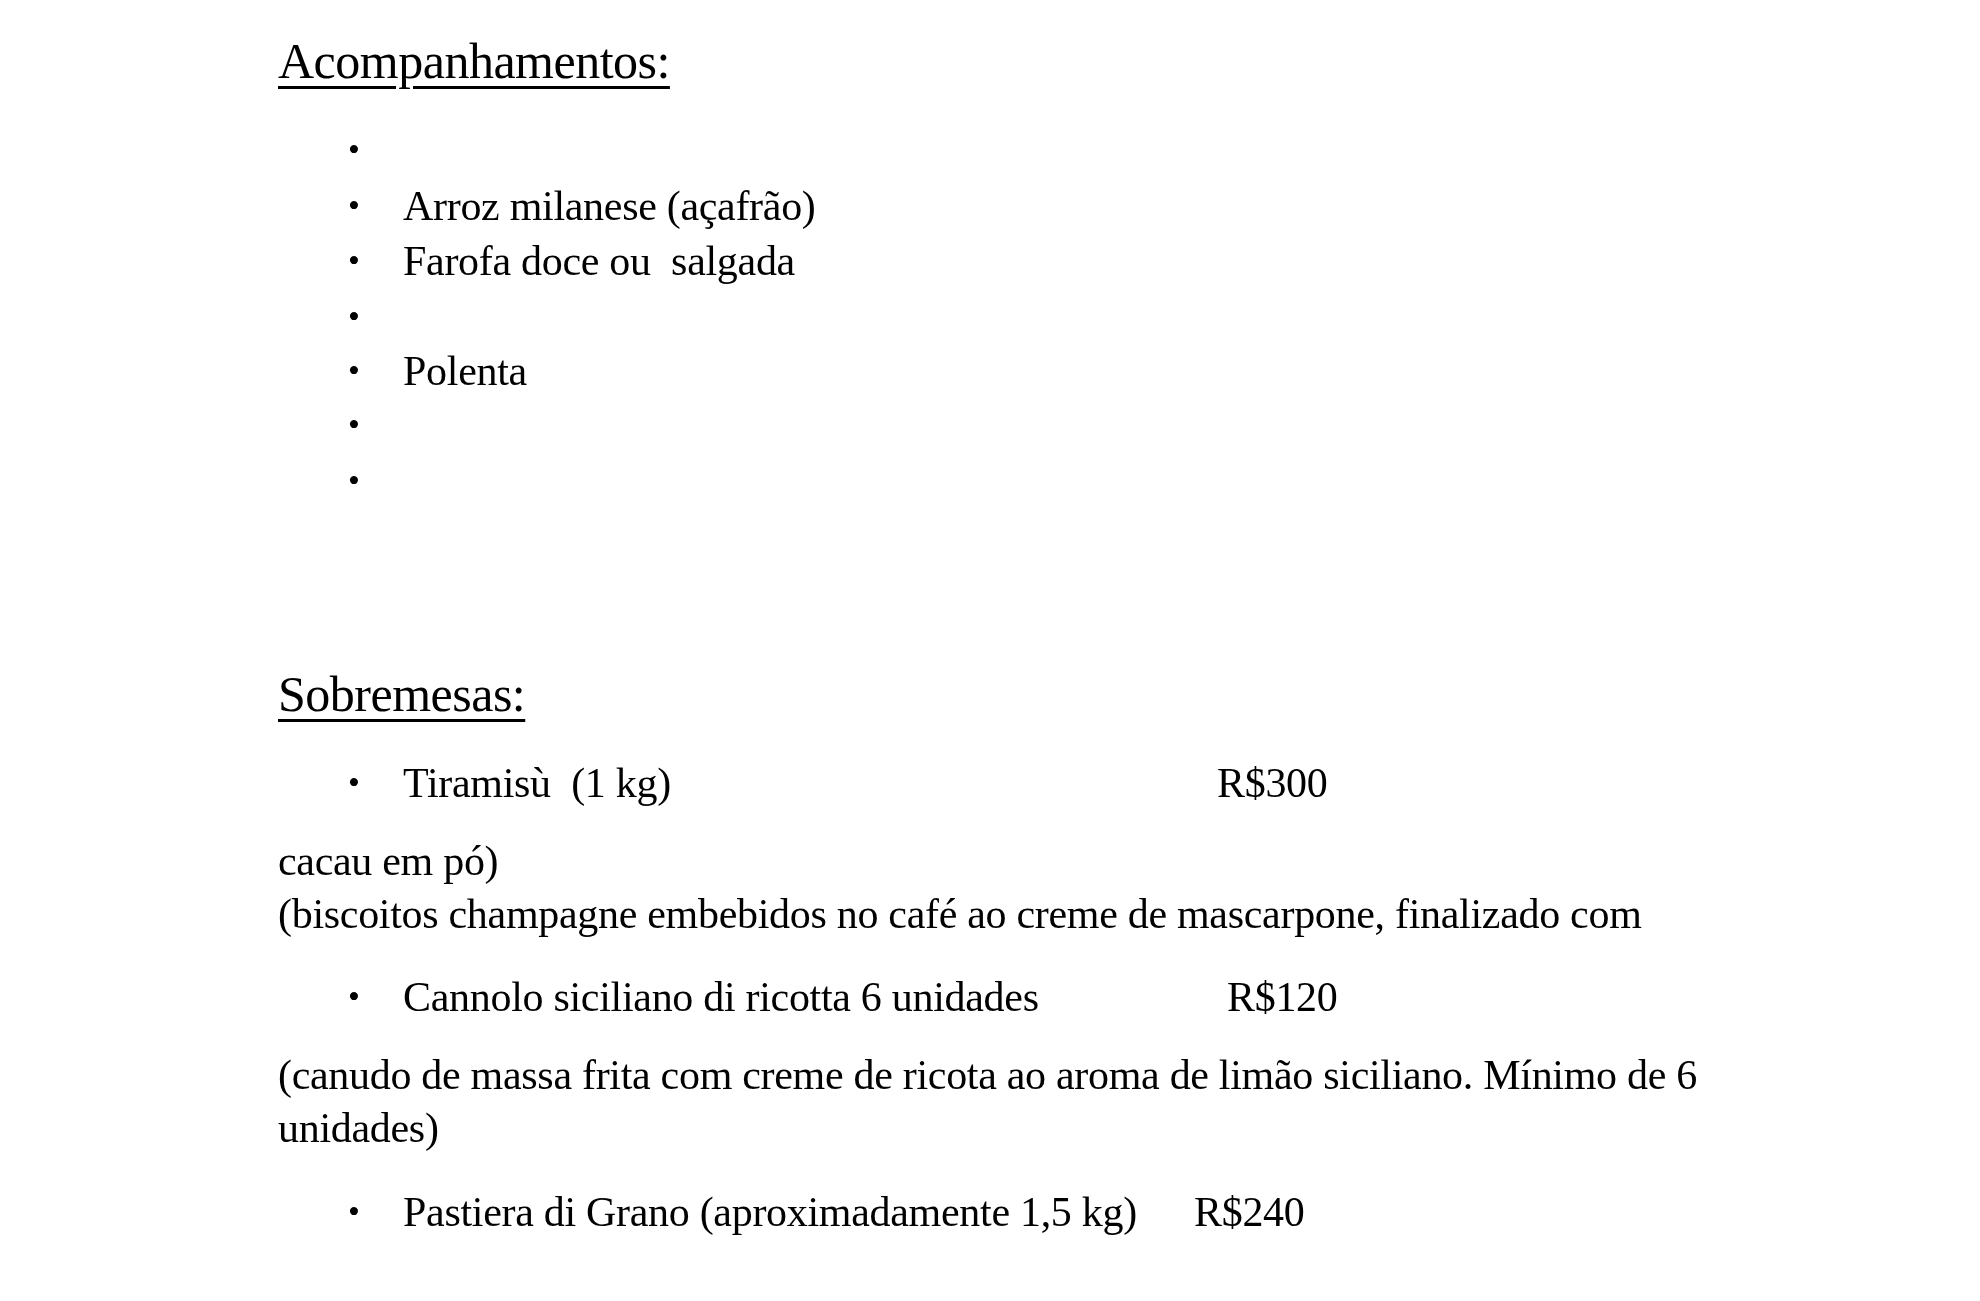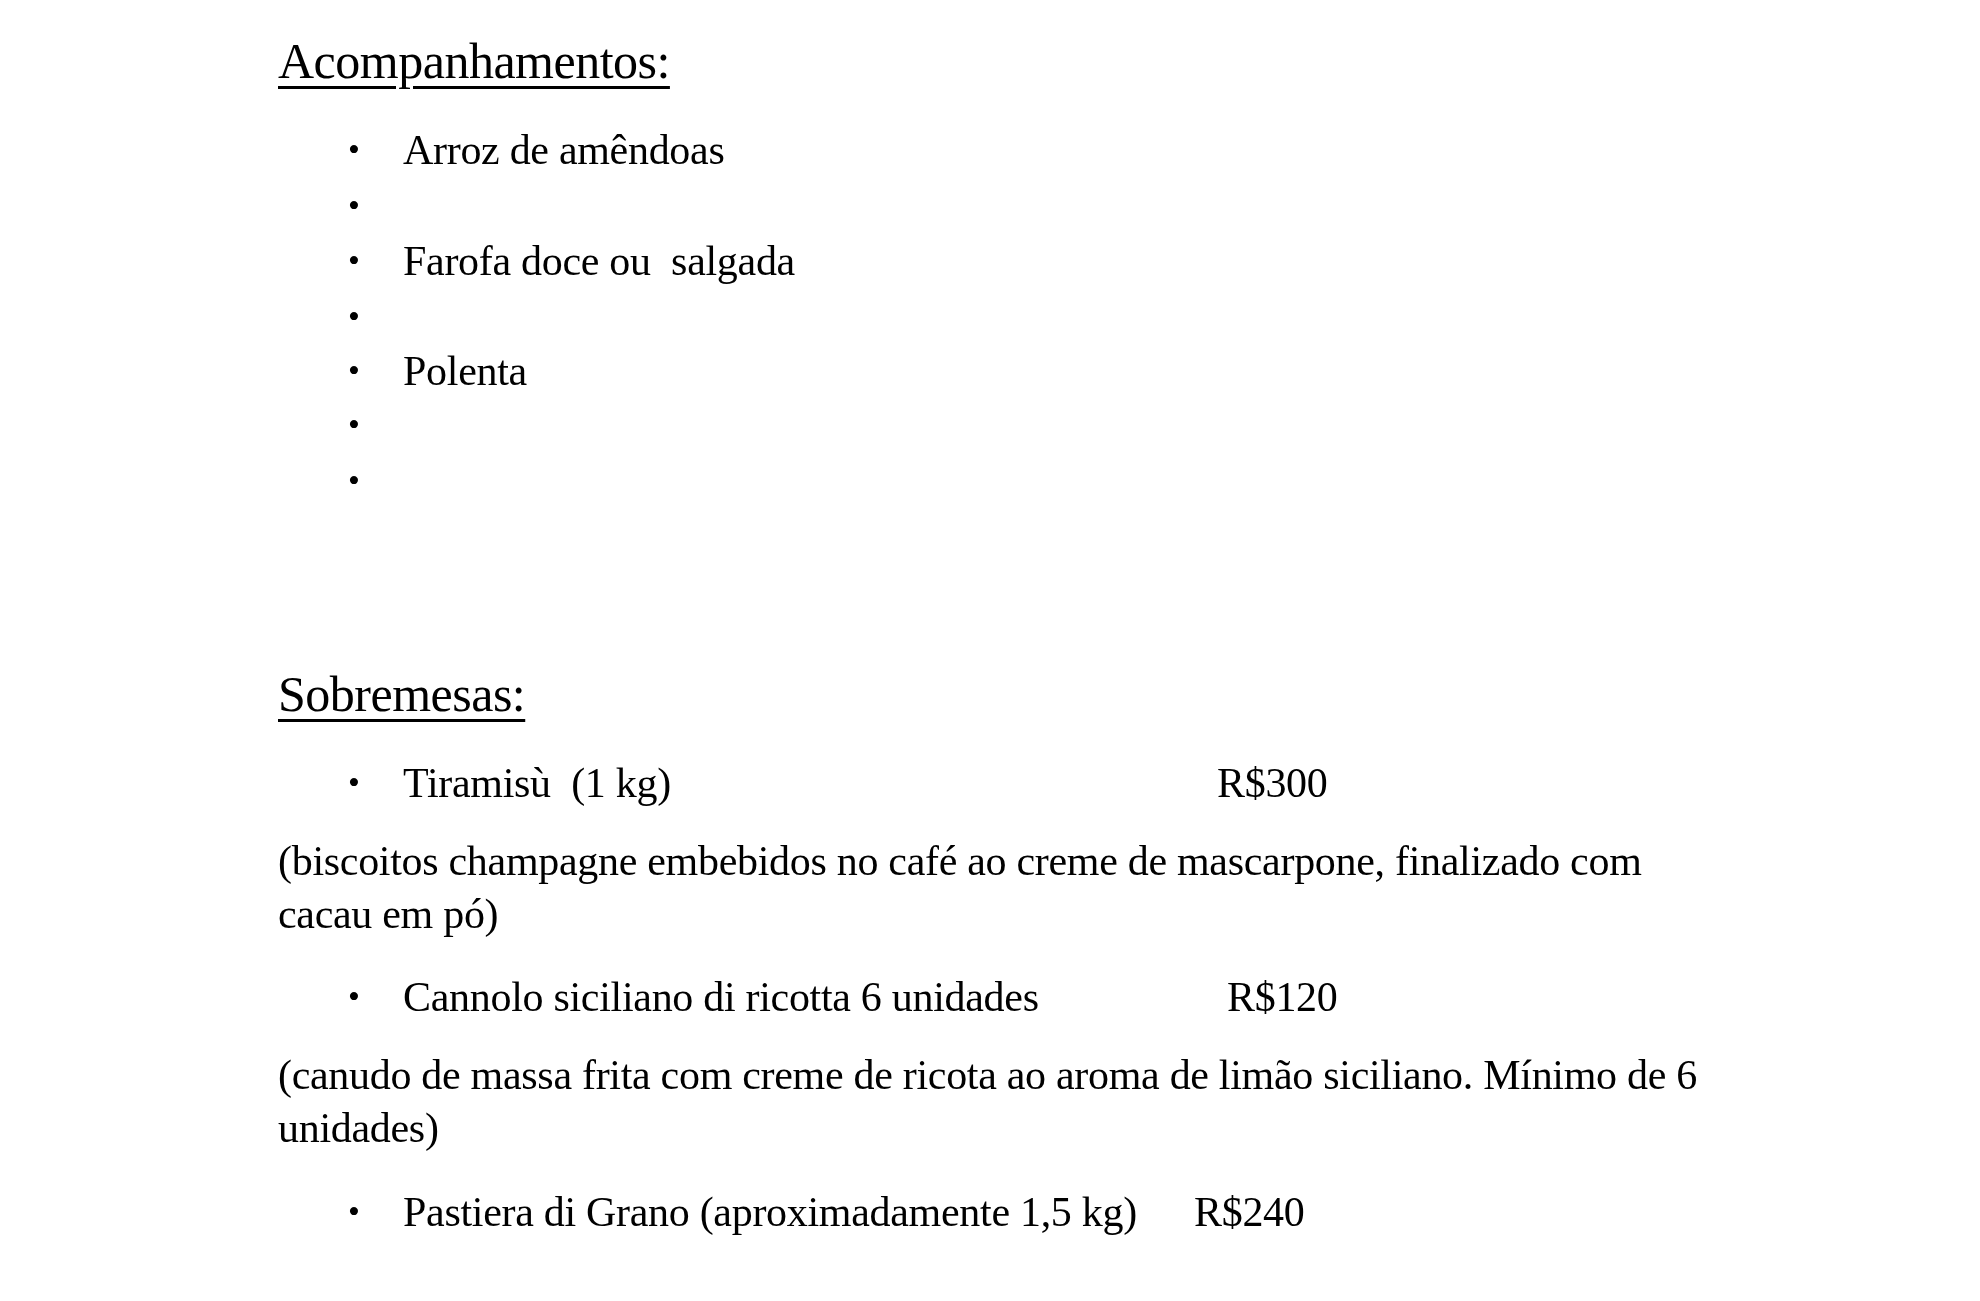--- a/index.html
+++ b/index.html
@@ -62,24 +62,24 @@
   }
   .desc-line { white-space:pre; }
 </style>
 </head>
 <body>
 
 <h1 class="heading" style="top:30px">Acompanhamentos:</h1>
 
 <div class="row" style="top:122px">
   <span class="bullet">•</span>
-  <span class="item-text">Arroz de amêndoas</span>
 </div>
 <div class="row" style="top:178px">
   <span class="bullet">•</span>
+  <span class="item-text">Arroz milanese (açafrão)</span>
 </div>
 <div class="row" style="top:233px">
   <span class="bullet">•</span>
   <span class="item-text">Farofa doce ou  salgada</span>
 </div>
 <div class="row" style="top:289px">
   <span class="bullet">•</span>
 </div>
 <div class="row" style="top:343px">
   <span class="bullet">•</span>
@@ -93,22 +93,22 @@
 </div>
 
 <h1 class="heading" style="top:663px">Sobremesas:</h1>
 
 <div class="row" style="top:755px">
   <span class="bullet">•</span>
   <span class="item-text">Tiramisù  (1 kg)</span>
   <span class="price" style="left:1217px">R$300</span>
 </div>
 <div class="desc" style="top:835px">
+  <div class="desc-line">cacau em pó)</div>
   <div class="desc-line">(biscoitos champagne embebidos no café ao creme de mascarpone, finalizado com</div>
-  <div class="desc-line">cacau em pó)</div>
 </div>
 
 <div class="row" style="top:969px">
   <span class="bullet">•</span>
   <span class="item-text">Cannolo siciliano di ricotta 6 unidades</span>
   <span class="price" style="left:1227px">R$120</span>
 </div>
 <div class="desc" style="top:1049px">
   <div class="desc-line">(canudo de massa frita com creme de ricota ao aroma de limão siciliano. Mínimo de 6</div>
   <div class="desc-line">unidades)</div>

